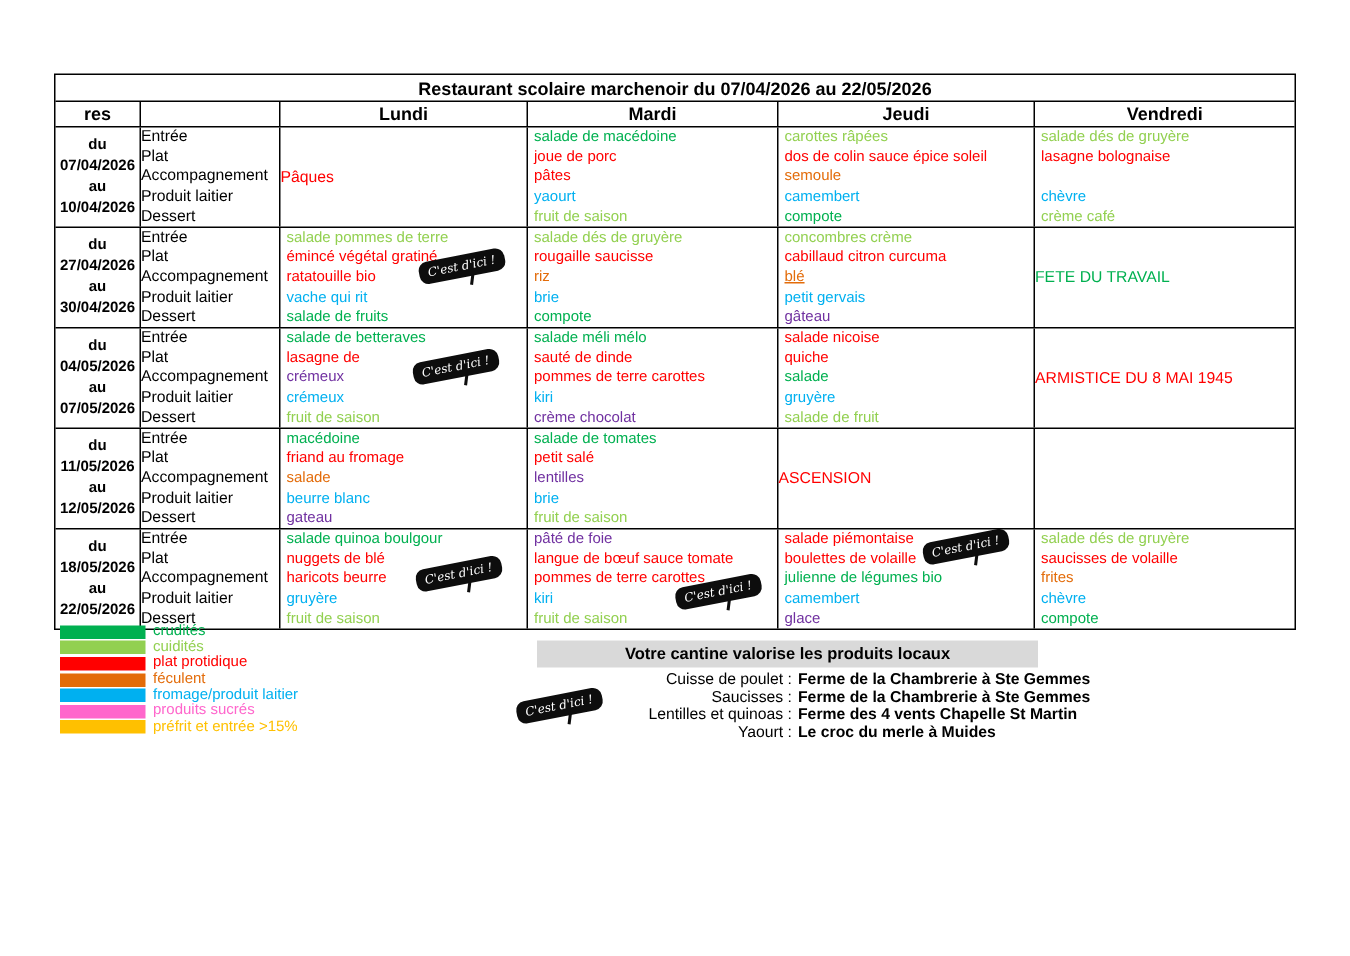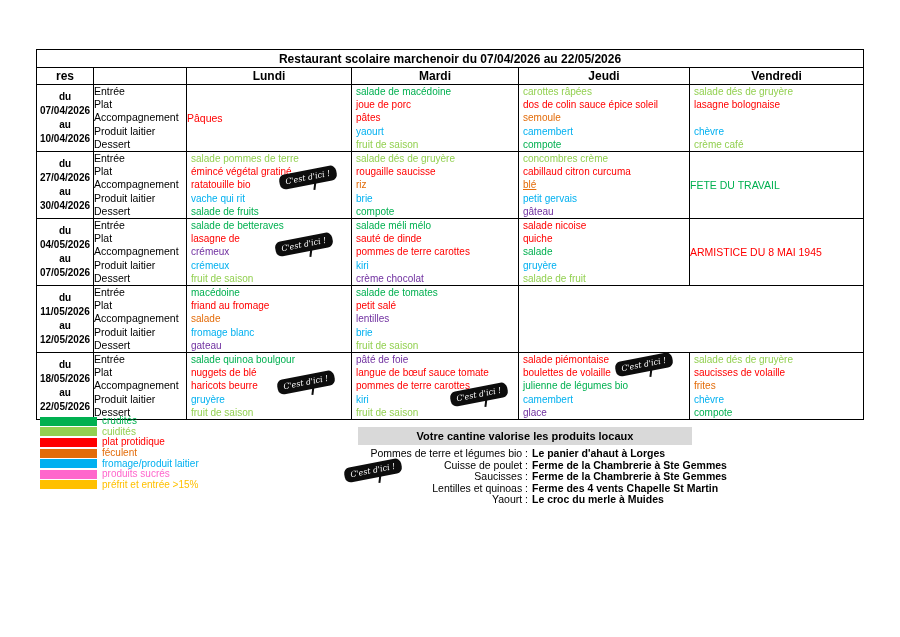--- a/index.html
+++ b/index.html
@@ -196,29 +196,32 @@
           <div class="lline">Entrée</div>
           <div class="lline">Plat</div>
           <div class="lline">Accompagnement</div>
           <div class="lline">Produit laitier</div>
           <div class="lline">Dessert</div>
         </div>
         <div class="cell c3 daycell">
           <div class="iline" style="color: rgb(0, 176, 80);">macédoine</div>
           <div class="iline" style="color: rgb(255, 0, 0);">friand au fromage</div>
           <div class="iline" style="color: rgb(227, 108, 10);">salade</div>
-          <div class="iline" style="color: rgb(0, 176, 240);">fromage blanc</div>
+          <div class="iline" style="color: rgb(0, 176, 240);">beurre blanc</div>
           <div class="iline" style="color: rgb(112, 48, 160);">gateau</div>
         </div>
         <div class="cell c4 daycell">
           <div class="iline" style="color: rgb(0, 176, 80);">salade de tomates</div>
           <div class="iline" style="color: rgb(255, 0, 0);">petit salé</div>
           <div class="iline" style="color: rgb(112, 48, 160);">lentilles</div>
           <div class="iline" style="color: rgb(0, 176, 240);">brie</div>
           <div class="iline" style="color: rgb(146, 208, 80);">fruit de saison</div>
+        </div>
+        <div class="cell c5 daycell notecell">
+          <div class="note" style="color: rgb(255, 0, 0);">ASCENSION</div>
         </div>
         <div class="cell c6 daycell"></div>
       </div>
       <div class="wrow">
         <div class="cell c1 datecell">
           <div class="dline">du</div>
           <div class="dline">18/05/2026</div>
           <div class="dline">au</div>
           <div class="dline">22/05/2026</div>
         </div>
@@ -292,24 +295,20 @@
     <div class="legend-item">
       <div class="legend-bar" style="background: rgb(255, 192, 0);"></div>
       <div class="legend-label" style="color: rgb(255, 192, 0);">préfrit et entrée &gt;15%</div>
     </div>
   </div>
 
 <div class="local">
   <div class="local-header">Votre cantine valorise les produits locaux</div>
   <div>
       <div class="local-row">
-        <div class="local-label">Pommes de terre et légumes bio :</div>
-        <div class="local-value">Le panier d'ahaut à Lorges</div>
-      </div>
-      <div class="local-row">
         <div class="local-label">Cuisse de poulet :</div>
         <div class="local-value">Ferme de la Chambrerie à Ste Gemmes</div>
       </div>
       <div class="local-row">
         <div class="local-label">Saucisses :</div>
         <div class="local-value">Ferme de la Chambrerie à Ste Gemmes</div>
       </div>
       <div class="local-row">
         <div class="local-label">Lentilles et quinoas :</div>
         <div class="local-value">Ferme des 4 vents Chapelle St Martin</div>

